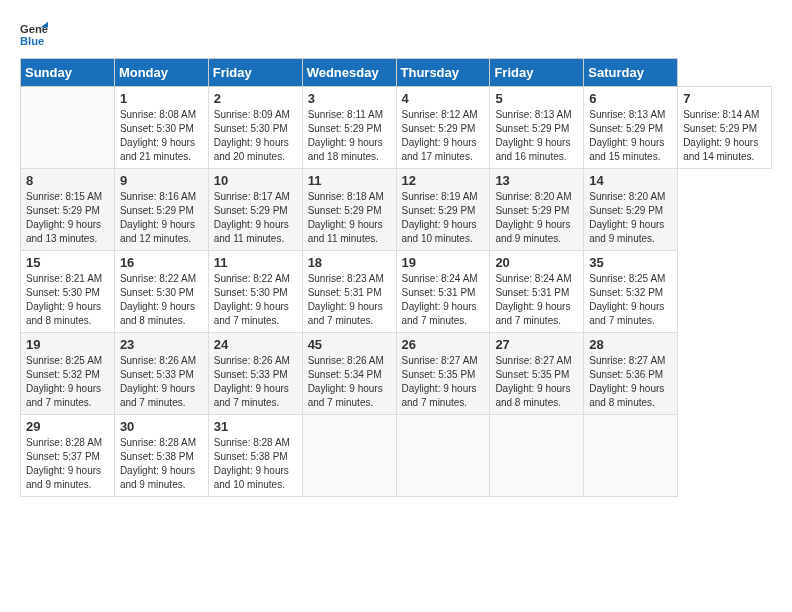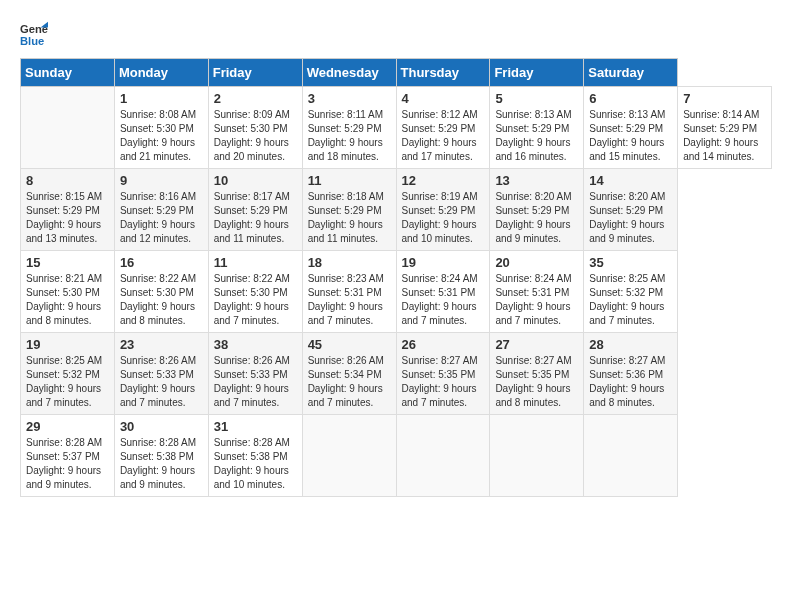--- a/index.html
+++ b/index.html
@@ -212,21 +212,21 @@
       <tr>
         <td>
           <span class="day-num">19</span>
           <div class="day-info">Sunrise: 8:25 AM<br>Sunset: 5:32 PM<br>Daylight: 9 hours and 7 minutes.</div>
         </td>
         <td>
           <span class="day-num">23</span>
           <div class="day-info">Sunrise: 8:26 AM<br>Sunset: 5:33 PM<br>Daylight: 9 hours and 7 minutes.</div>
         </td>
         <td>
-          <span class="day-num">38</span>
+          <span class="day-num">24</span>
           <div class="day-info">Sunrise: 8:26 AM<br>Sunset: 5:33 PM<br>Daylight: 9 hours and 7 minutes.</div>
         </td>
         <td>
           <span class="day-num">45</span>
           <div class="day-info">Sunrise: 8:26 AM<br>Sunset: 5:34 PM<br>Daylight: 9 hours and 7 minutes.</div>
         </td>
         <td>
           <span class="day-num">26</span>
           <div class="day-info">Sunrise: 8:27 AM<br>Sunset: 5:35 PM<br>Daylight: 9 hours and 7 minutes.</div>
         </td>

